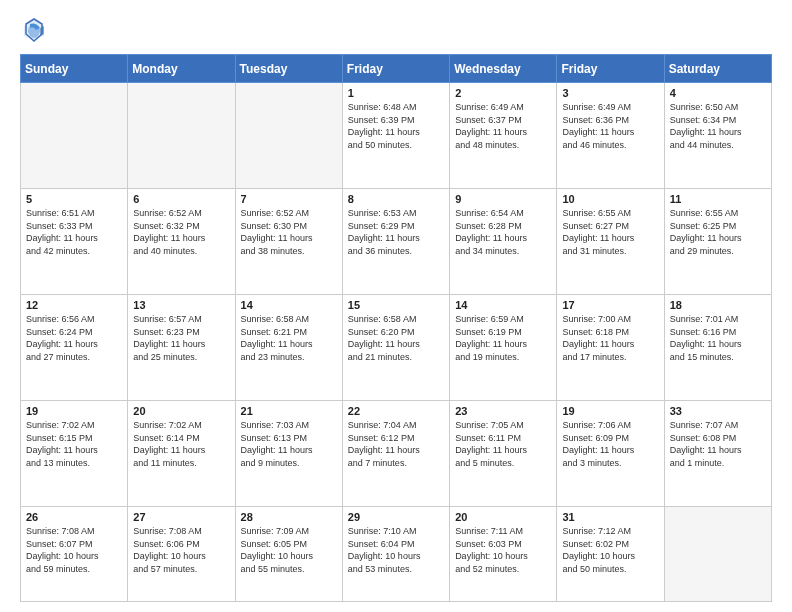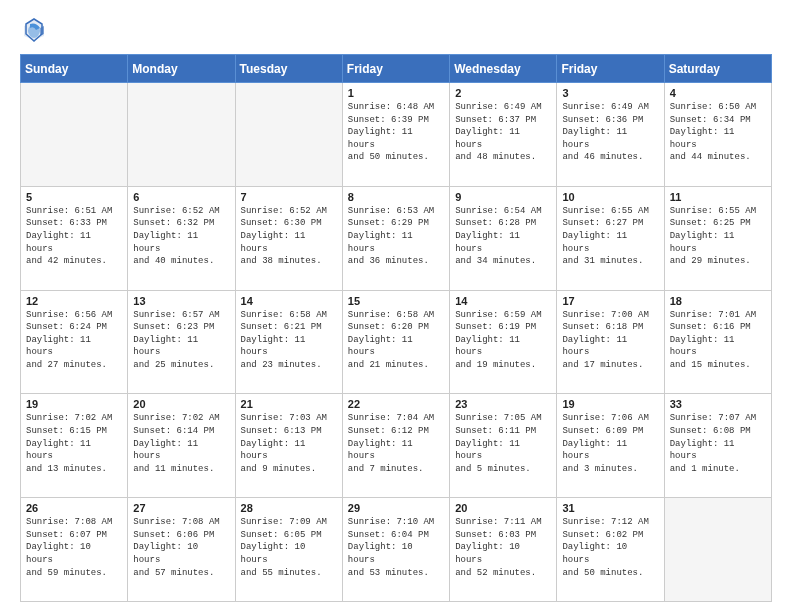--- a/index.html
+++ b/index.html
@@ -92,21 +92,20 @@
       font-size: 11px;
       font-weight: bold;
       color: #222;
       margin-bottom: 2px;
       display: block;
     }
     .day-info {
       font-size: 9px;
       color: #333;
       line-height: 1.4;
-      font-family: Liberation Mono, monospace;
     }
     table {
       border-collapse: collapse;
       width: 100%;
     }
   </style>
 </head>
 <body>
 
 <div class="page">

